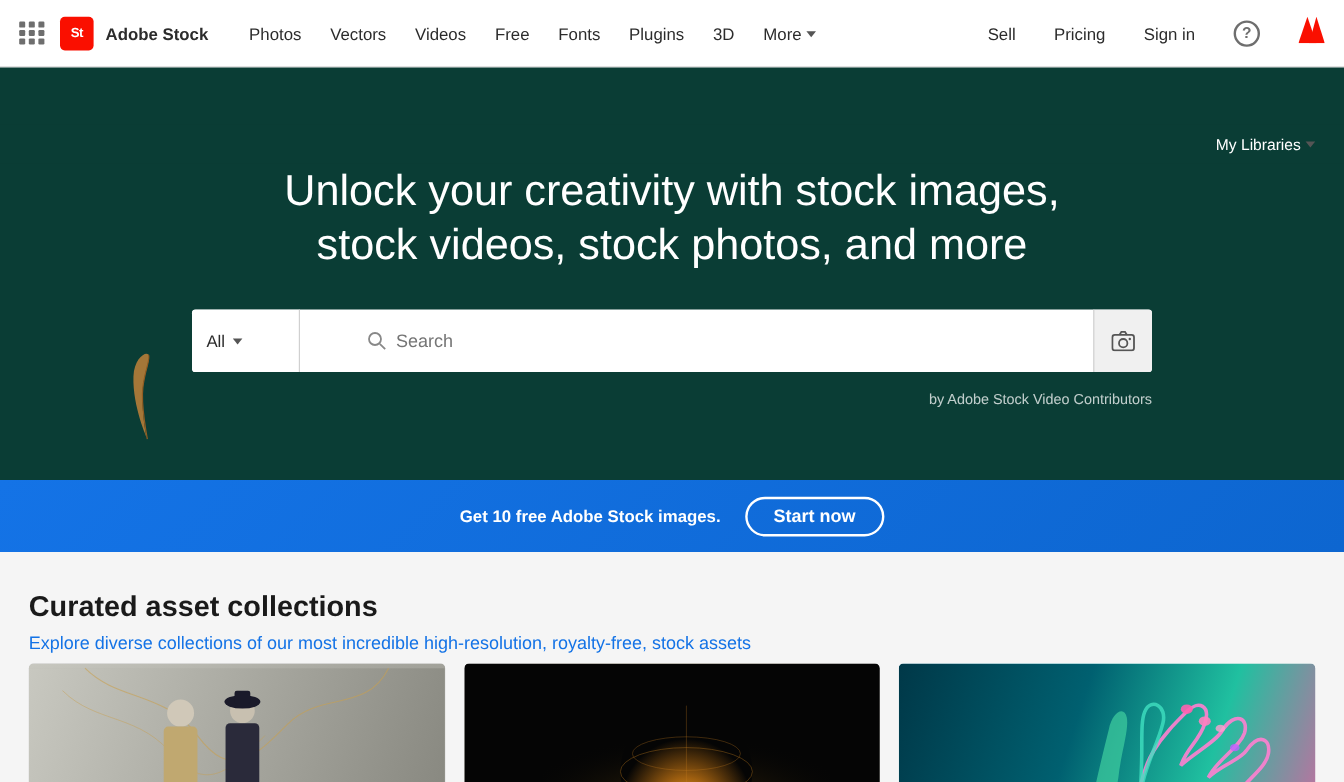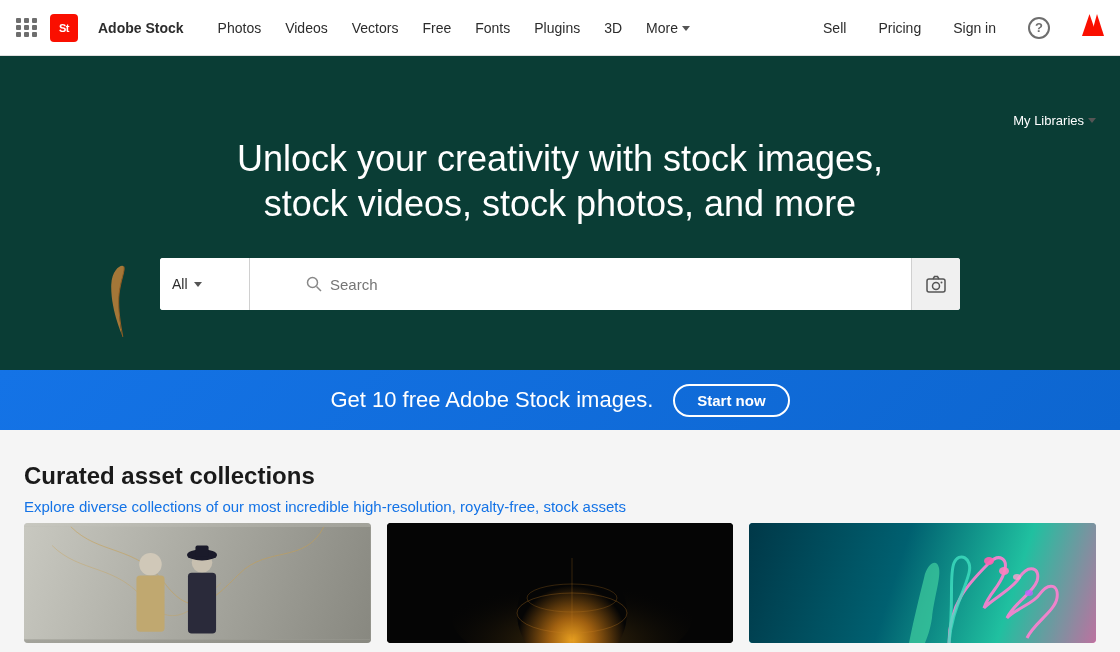--- a/index.html
+++ b/index.html
@@ -37,21 +37,21 @@
       width: 5px; height: 5px;
       background: #6e6e6e;
       border-radius: 1px;
       display: block;
     }
     .logo {
       display: flex;
       align-items: center;
       margin-right: 24px;
       text-decoration: none;
-      gap: 20px;
+      gap: 10px;
     }
     .logo-badge {
       background: #FA0F00;
       color: #fff;
       font-size: 11px;
       font-weight: 700;
       width: 28px; height: 28px;
       display: flex; align-items: center; justify-content: center;
       border-radius: 4px;
       letter-spacing: -0.5px;
@@ -215,23 +215,23 @@
     
     .promo-banner {
       background: linear-gradient(135deg, #1473e6 0%, #0d66d0 100%);
       height: 60px;
       display: flex;
       align-items: center;
       justify-content: center;
       gap: 20px;
     }
     .promo-text {
-      font-size: 22px;
+      font-size: 14px;
       color: #fff;
-      font-weight: 400;
+      font-weight: 700;
     }
     .promo-btn {
       border: 2px solid #fff;
       background: transparent;
       color: #fff;
       font-size: 15px;
       font-weight: 600;
       padding: 6px 22px;
       border-radius: 20px;
       cursor: pointer;
@@ -318,22 +318,22 @@
           <span></span>
           <span></span>
       </div>
     </div>
     <a class="logo">
       <span class="logo-badge">St</span>
       <span class="logo-text">Adobe Stock</span>
     </a>
     <div class="nav-links">
       <a class="nav-link">Photos</a>
+      <a class="nav-link">Vectors</a>
       <a class="nav-link">Videos</a>
-      <a class="nav-link">Vectors</a>
       <a class="nav-link">Free</a>
       <a class="nav-link">Fonts</a>
       <a class="nav-link">Plugins</a>
       <a class="nav-link">3D</a>
       <a class="nav-link nav-more">
         <span>More</span>
         <span class="chevron-down"></span>
       </a>
     </div>
   </div>
@@ -386,20 +386,21 @@
       <button class="camera-btn">
         <svg width="20" height="18" viewBox="0 0 20 18" fill="none">
           <rect x="1" y="4" width="18" height="13" rx="2" stroke="#555" stroke-width="1.5" fill="none"></rect>
           <circle cx="10" cy="11" r="3.5" stroke="#555" stroke-width="1.5" fill="none"></circle>
           <path d="M7 4 L8.5 1.5 H11.5 L13 4" stroke="#555" stroke-width="1.5" fill="none"></path>
           <circle cx="15.5" cy="7.5" r="1" fill="#555"></circle>
         </svg>
       </button>
     </div>
   </div>
+  <div class="hero-attribution">by Adobe Stock Video Contributors</div>
 </div>
 
 <div class="promo-banner">
   <span class="promo-text">Get 10 free Adobe Stock images.</span>
   <button class="promo-btn">Start now</button>
 </div>
 
 <div class="collections-section">
   <h2 class="collections-title">Curated asset collections</h2>
   <p class="collections-subtitle">Explore diverse collections of our most incredible high-resolution, royalty-free, stock assets</p>

